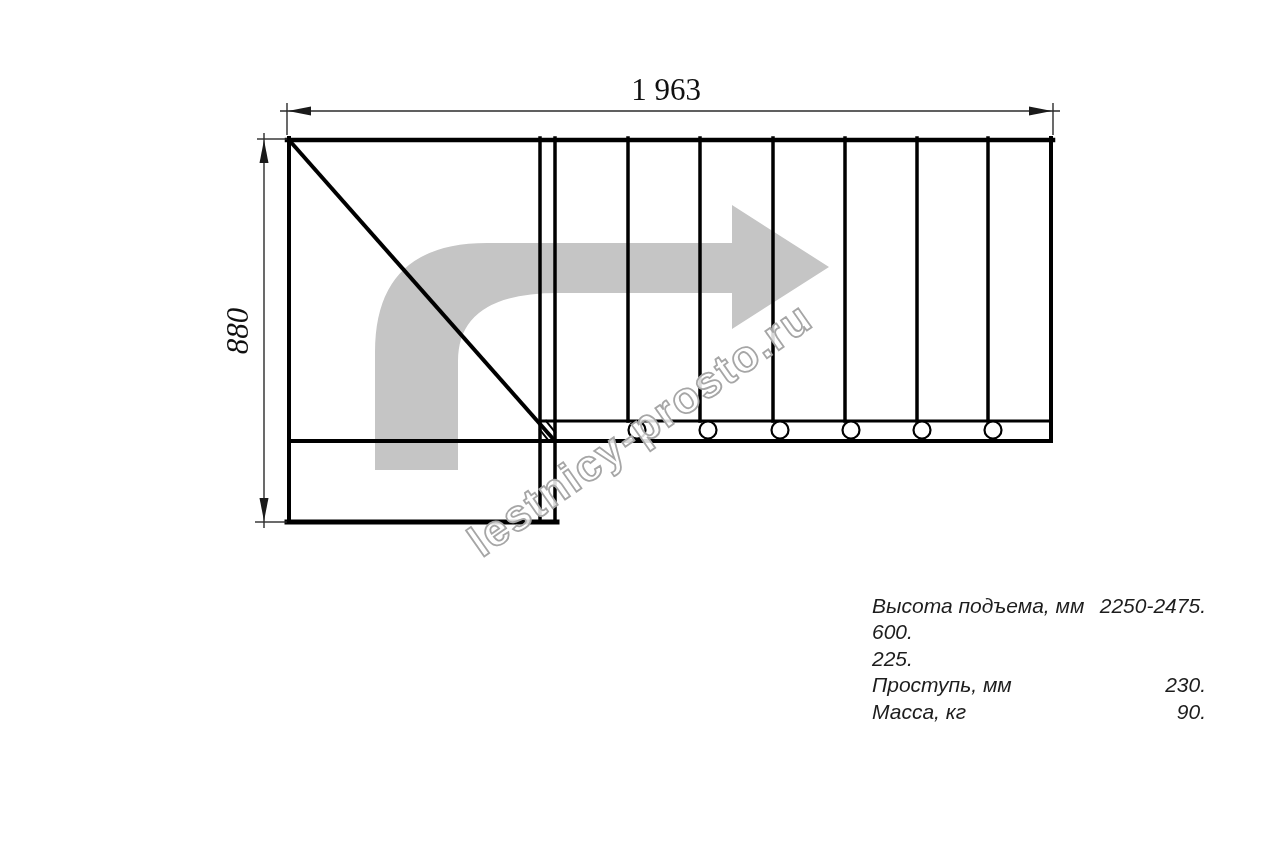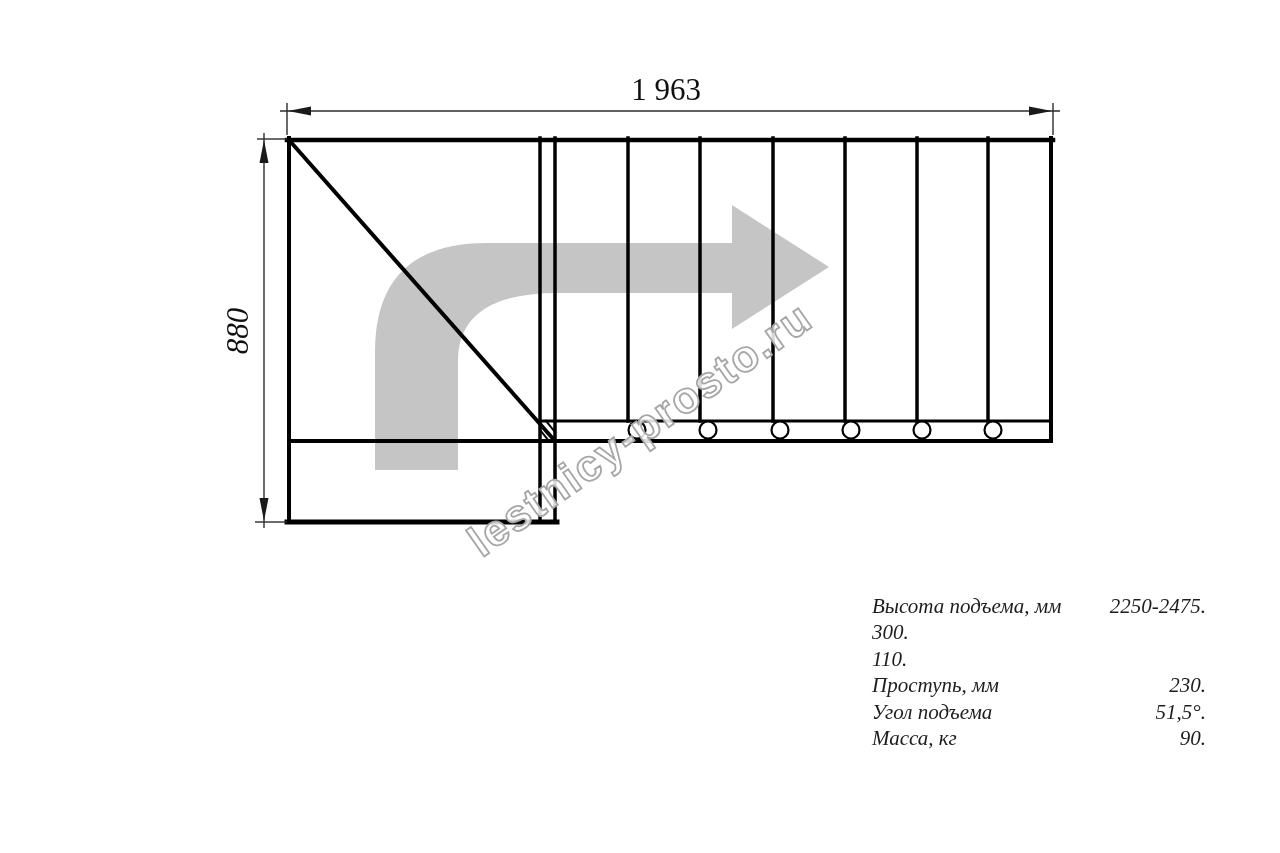--- a/index.html
+++ b/index.html
@@ -39,21 +39,21 @@
     letter-spacing: 2px;
     fill: rgba(255,255,255,0.85);
     stroke: #a6a6a6;
     stroke-width: 1.8px;
   }
   .spec-table {
     position: absolute;
     left: 872px;
     top: 593px;
     width: 334px;
-    font-family: Liberation Serif, serif;
+    font-family: Liberation Sans, sans-serif;
     font-style: italic;
     font-size: 21px;
     line-height: 26.4px;
     color: #1d1d1d;
   }
   .spec-row {
     display: flex;
     justify-content: space-between;
     white-space: nowrap;
   }
@@ -135,32 +135,28 @@
 
     <text x="640" y="444" text-anchor="middle" transform="rotate(-35 640 429)" class="watermark">lestnicy-prosto.ru</text>
   </svg>
 
   <div class="spec-table">
     <div class="spec-row">
       <span class="spec-label">Высота подъема, мм</span>
       <span class="spec-value">2250-2475.</span>
     </div>
     <div class="spec-row">
-      <span class="spec-value">300.</span>
+      <span class="spec-value">600.</span>
     </div>
     <div class="spec-row">
-      <span class="spec-value">110.</span>
+      <span class="spec-value">225.</span>
     </div>
     <div class="spec-row">
       <span class="spec-label">Проступь, мм</span>
       <span class="spec-value">230.</span>
-    </div>
-    <div class="spec-row">
-      <span class="spec-label">Угол подъема</span>
-      <span class="spec-value">51,5°.</span>
     </div>
     <div class="spec-row">
       <span class="spec-label">Масса, кг</span>
       <span class="spec-value">90.</span>
     </div>
   </div>
 
 </div>
 
 </body></html>

